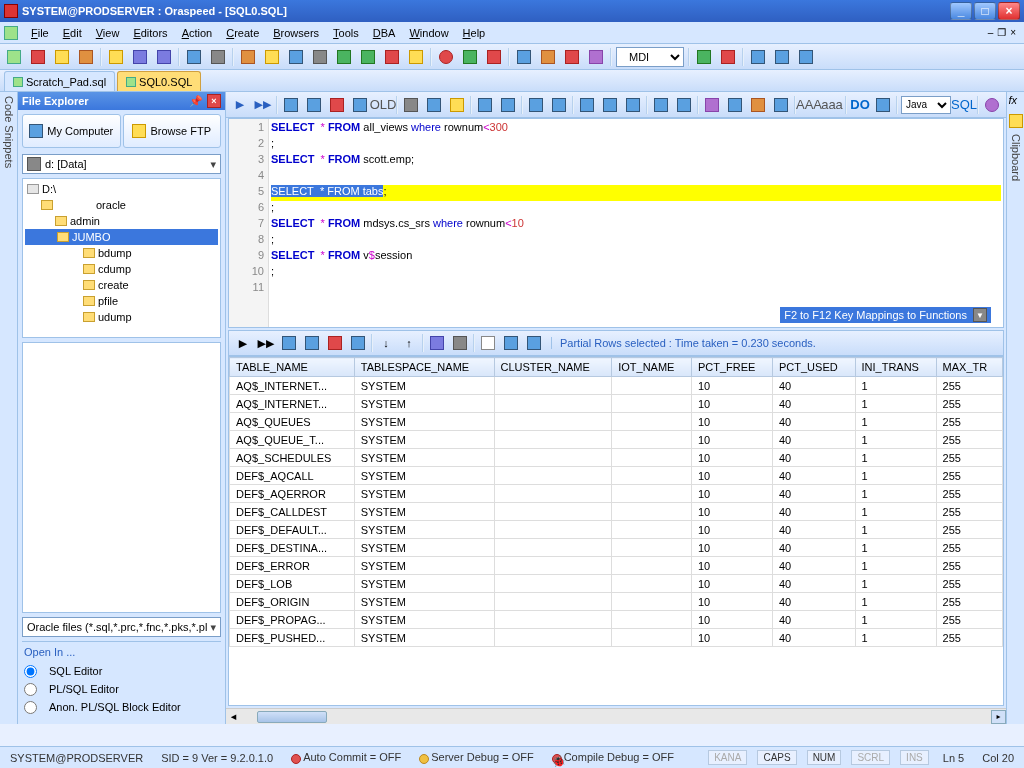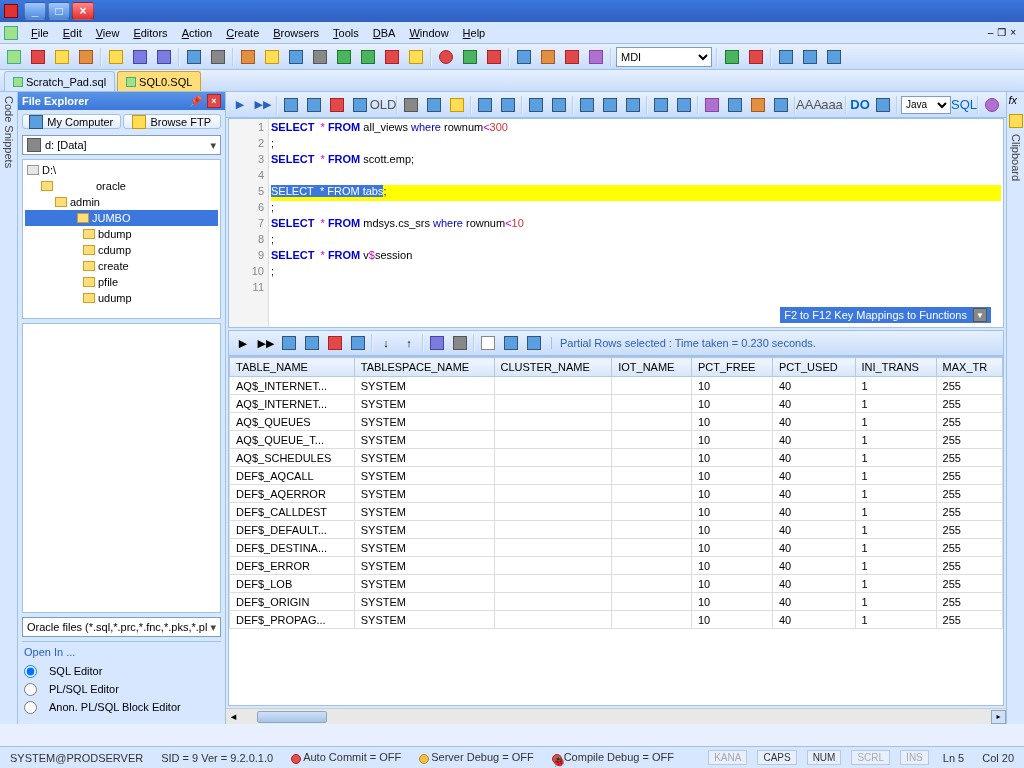--- a/index.html
+++ b/index.html
@@ -23,36 +23,36 @@
 .i-new{background:#9EE28A;border:1px solid #4A8;}
 .i-red{background:#E0484A;border:1px solid #A22;}
 .i-yel{background:#FFDD55;border:1px solid #C90;}
 .i-blue{background:#5AA0E0;border:1px solid #357;}
 .i-disk{background:#7B7BE0;border:1px solid #44A;}
 .i-print{background:#888;border:1px solid #555;}
 .i-ora{background:#E09040;border:1px solid #A52;}
 .i-grn{background:#4AB460;border:1px solid #272;}
 .i-vio{background:#B070D0;border:1px solid #84A;}
 .sep{width:2px;height:18px;background:linear-gradient(90deg,#9FC2E8,#fff);}
-.mdi-sel{height:20px;width:96px;border:1px solid #7A9EC8;background:#fff;padding:0 0;}
+.mdi-sel{height:20px;width:68px;border:1px solid #7A9EC8;background:#fff;padding:0 8px;}
 .filetabs{height:22px;background:linear-gradient(#E7F0FF,#C9DDFA);display:flex;align-items:flex-end;padding:0 4px;gap:2px;border-bottom:1px solid #9FC2E8;}
 .ftab{height:20px;padding:2px 8px;background:#D6E7FF;border:1px solid #9FC2E8;border-bottom:none;border-radius:3px 3px 0 0;display:flex;align-items:center;gap:3px;cursor:default;}
 .ftab.act{background:#FFDD77;border-color:#D0A040;}
 .ftab .ficon{width:10px;height:10px;background:#9EE28A;border:1px solid #4A8;}
 .layout{position:absolute;top:92px;left:0;right:0;bottom:44px;display:flex;}
 .leftstrip{width:18px;background:#D6E7FF;border-right:1px solid #9FC2E8;writing-mode:vertical-rl;text-orientation:mixed;padding:4px 2px;color:#444;}
 .rightstrip{width:18px;background:#D6E7FF;border-left:1px solid #9FC2E8;display:flex;flex-direction:column;align-items:center;padding-top:2px;gap:6px;}
 .rightstrip .ic{width:14px;height:14px;}
 .rightstrip .tlabel{writing-mode:vertical-rl;text-orientation:mixed;color:#444;}
 .sidebar{width:208px;background:#D6E7FF;display:flex;flex-direction:column;border-right:1px solid #9FC2E8;}
 .fehdr{height:18px;background:linear-gradient(#5A94E6,#3B77DD);color:#fff;display:flex;align-items:center;padding:0 4px;font-weight:bold;}
 .fehdr .pin{margin-left:auto;font-size:11px;cursor:default;color:#fff;}
 .fehdr .xb{margin-left:4px;width:14px;height:14px;background:#E0484A;color:#fff;display:flex;align-items:center;justify-content:center;font-size:9px;border:1px solid #A22;cursor:default;}
 .febtns{display:flex;gap:2px;padding:4px;}
-.febtn{flex:1;height:15px;background:linear-gradient(#fff,#E0ECFF);border:1px solid #9FC2E8;border-radius:3px;display:flex;align-items:center;justify-content:center;gap:4px;cursor:default;}
+.febtn{flex:1;height:34px;background:linear-gradient(#fff,#E0ECFF);border:1px solid #9FC2E8;border-radius:3px;display:flex;align-items:center;justify-content:center;gap:4px;cursor:default;}
 .fedrv{margin:2px 4px;height:20px;background:#fff;border:1px solid #7A9EC8;display:flex;align-items:center;padding:0 4px;}
 .fedrv::after{content:"▾";margin-left:auto;color:#444;}
 .tree{background:#fff;border:1px solid #9FC2E8;margin:2px 4px;height:160px;overflow:auto;padding:2px;}
 .tnode{display:flex;align-items:center;height:16px;gap:3px;cursor:default;white-space:nowrap;}
 .tnode.sel{background:#3B77DD;color:#fff;}
 .ficon-f{width:12px;height:10px;background:#FFDD77;border:1px solid #C9A030;}
 .ficon-d{width:12px;height:10px;background:#E6E6E6;border:1px solid #999;}
 .tspacer{flex:1;background:#fff;border:1px solid #9FC2E8;margin:2px 4px;}
 .filefilter{margin:2px 4px;height:20px;background:#fff;border:1px solid #7A9EC8;padding:0 4px;display:flex;align-items:center;overflow:hidden;white-space:nowrap;}
 .filefilter::after{content:"▾";margin-left:auto;color:#444;}
@@ -94,20 +94,21 @@
 .statusbar .dim{color:#AAA;}
 .light{width:10px;height:10px;border-radius:50%;display:inline-block;margin-right:2px;vertical-align:middle;}
 .l-red{background:#E05050;border:1px solid #A22;}
 .l-yel{background:#F0C040;border:1px solid #B82;}
 </style>
 </head>
 <body>
 
 <div class="titlebar">
   <span class="logo"></span>
+  <span class="title">SYSTEM@PRODSERVER : Oraspeed - [SQL0.SQL]</span>
   <span class="winbtn min">_</span>
   <span class="winbtn max">□</span>
   <span class="winbtn close">×</span>
 </div>
 
 <div class="menubar">
   <span class="micon"></span>
   <span id="menu-items"><span class="mitem"><u>F</u>ile</span><span class="mitem"><u>E</u>dit</span><span class="mitem"><u>V</u>iew</span><span class="mitem"><u>E</u>ditors</span><span class="mitem"><u>A</u>ction</span><span class="mitem"><u>C</u>reate</span><span class="mitem"><u>B</u>rowsers</span><span class="mitem"><u>T</u>ools</span><span class="mitem"><u>D</u>BA</span><span class="mitem"><u>W</u>indow</span><span class="mitem"><u>H</u>elp</span></span>
   <span class="spacer"></span>
   <span class="mdiicons">
@@ -256,21 +257,21 @@
           <span>D:\</span>
         </div>
         <div class="tnode" style="padding-left: 16px; gap: 43px;">
           <span class="ficon-f"></span>
           <span>oracle</span>
         </div>
         <div class="tnode" style="padding-left: 30px;">
           <span class="ficon-f"></span>
           <span>admin</span>
         </div>
-        <div class="tnode sel" style="padding-left: 52px;">
+        <div class="tnode sel" style="padding-left: 32px;">
           <span class="ficon-f"></span>
           <span>JUMBO</span>
         </div>
         <div class="tnode" style="padding-left: 58px;">
           <span class="ficon-f"></span>
           <span>bdump</span>
         </div>
         <div class="tnode" style="padding-left: 58px;">
           <span class="ficon-f"></span>
           <span>cdump</span>
@@ -626,20 +627,30 @@
             <tr>
               <td>DEF$_PROPAG...</td>
               <td>SYSTEM</td>
               <td></td>
               <td></td>
               <td>10</td>
               <td>40</td>
               <td>1</td>
               <td>255</td>
             </tr>
+            <tr>
+              <td>DEF$_PUSHED...</td>
+              <td>SYSTEM</td>
+              <td></td>
+              <td></td>
+              <td>10</td>
+              <td>40</td>
+              <td>1</td>
+              <td>255</td>
+            </tr>
           </tbody>
         </table>
     </div>
     <div class="hscroll">
       <span style="width:15px;text-align:center">◂</span>
       <span class="thumb"></span>
       <span class="ar">▸</span>
     </div>
   </div>
 

